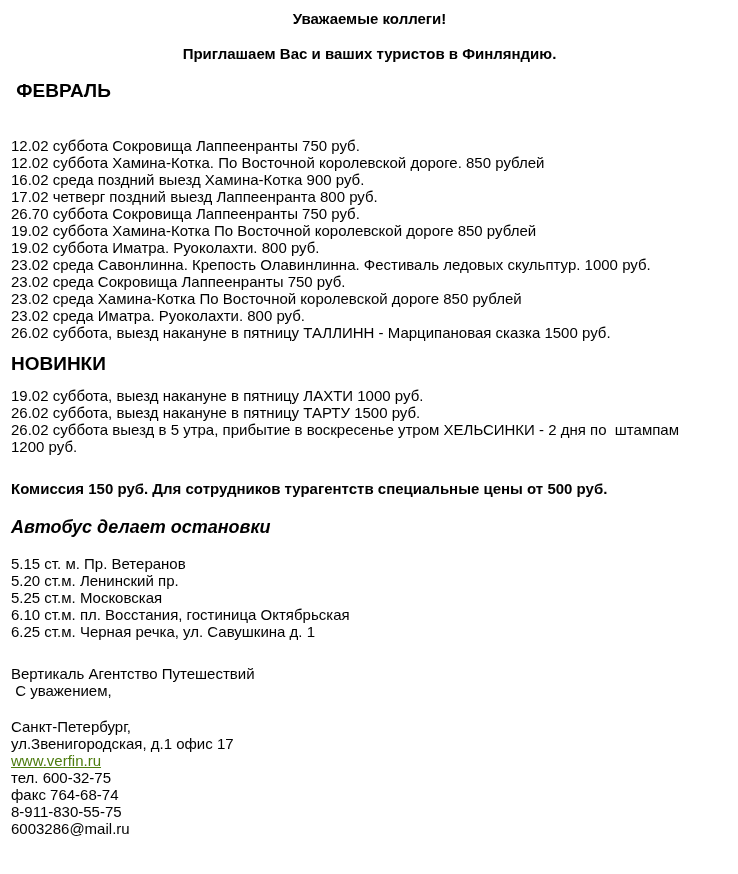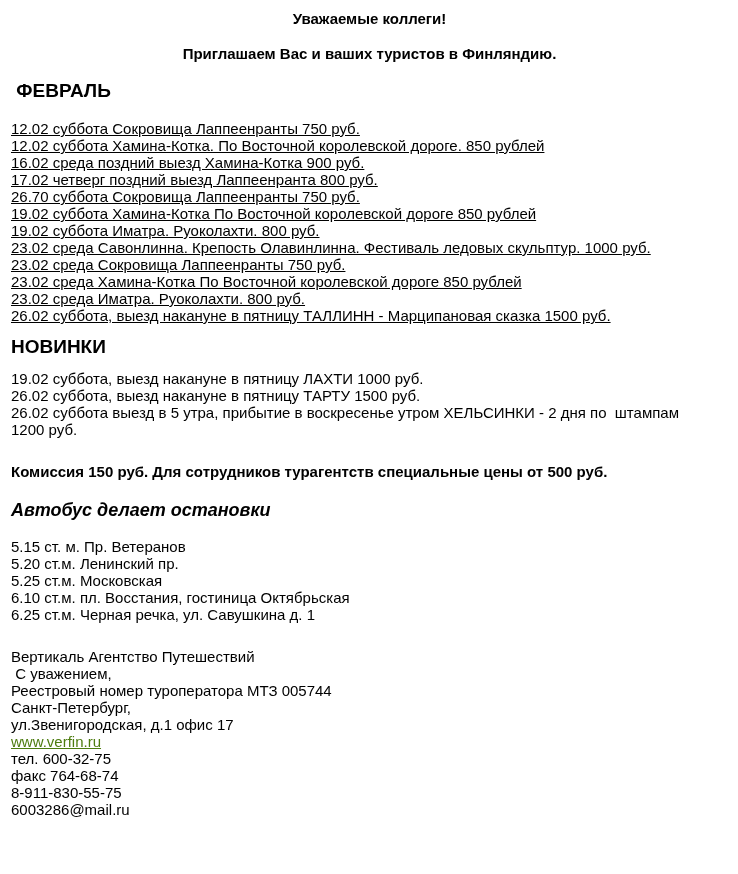--- a/index.html
+++ b/index.html
@@ -42,27 +42,27 @@
     white-space: pre-wrap;
   }
   .bus-heading {
     font-size: 18px;
     line-height: 21px;
     font-weight: bold;
     font-style: italic;
     white-space: pre;
   }
   .mt-blank   { margin-top: 18px; }  
-  .mt-list    { margin-top: 18px; text-decoration: underline; }
+  .mt-list    { margin-top: 35px; }
   .mt-nov     { margin-top: 12px; }
   .mt-comm    { margin-top: 25px; }
   .mt-bus     { margin-top: 20px; }
   .mt-stops   { margin-top: 17px; }
   .mt-sign    { margin-top: 25px; }
-  .mt-cont    { }
+  .mt-cont    { margin-top: 19px; }
   a.site-link {
     color: #4d7c0f;
     text-decoration: underline;
     cursor: pointer;
   }
 </style>
 </head>
 <body>
 
 <div class="page">
@@ -104,21 +104,20 @@
     <div class="line">5.15 ст. м. Пр. Ветеранов</div>
     <div class="line">5.20 ст.м. Ленинский пр.</div>
     <div class="line">5.25 ст.м. Московская</div>
     <div class="line">6.10 ст.м. пл. Восстания, гостиница Октябрьская</div>
     <div class="line">6.25 ст.м. Черная речка, ул. Савушкина д. 1</div>
   </div>
 
   <div class="mt-sign">
     <div class="line">Вертикаль Агентство Путешествий</div>
     <div class="line"> С уважением,</div>
-    <div class="line">Реестровый номер туроператора МТЗ 005744</div>
   </div>
 
   <div class="mt-cont">
     <div class="line">Санкт-Петербург,</div>
     <div class="line">ул.Звенигородская, д.1 офис 17</div>
     <div class="line"><a class="site-link">www.verfin.ru</a></div>
     <div class="line">тел. 600-32-75</div>
     <div class="line">факс 764-68-74</div>
     <div class="line">8-911-830-55-75</div>
     <div class="line">6003286@mail.ru</div>

